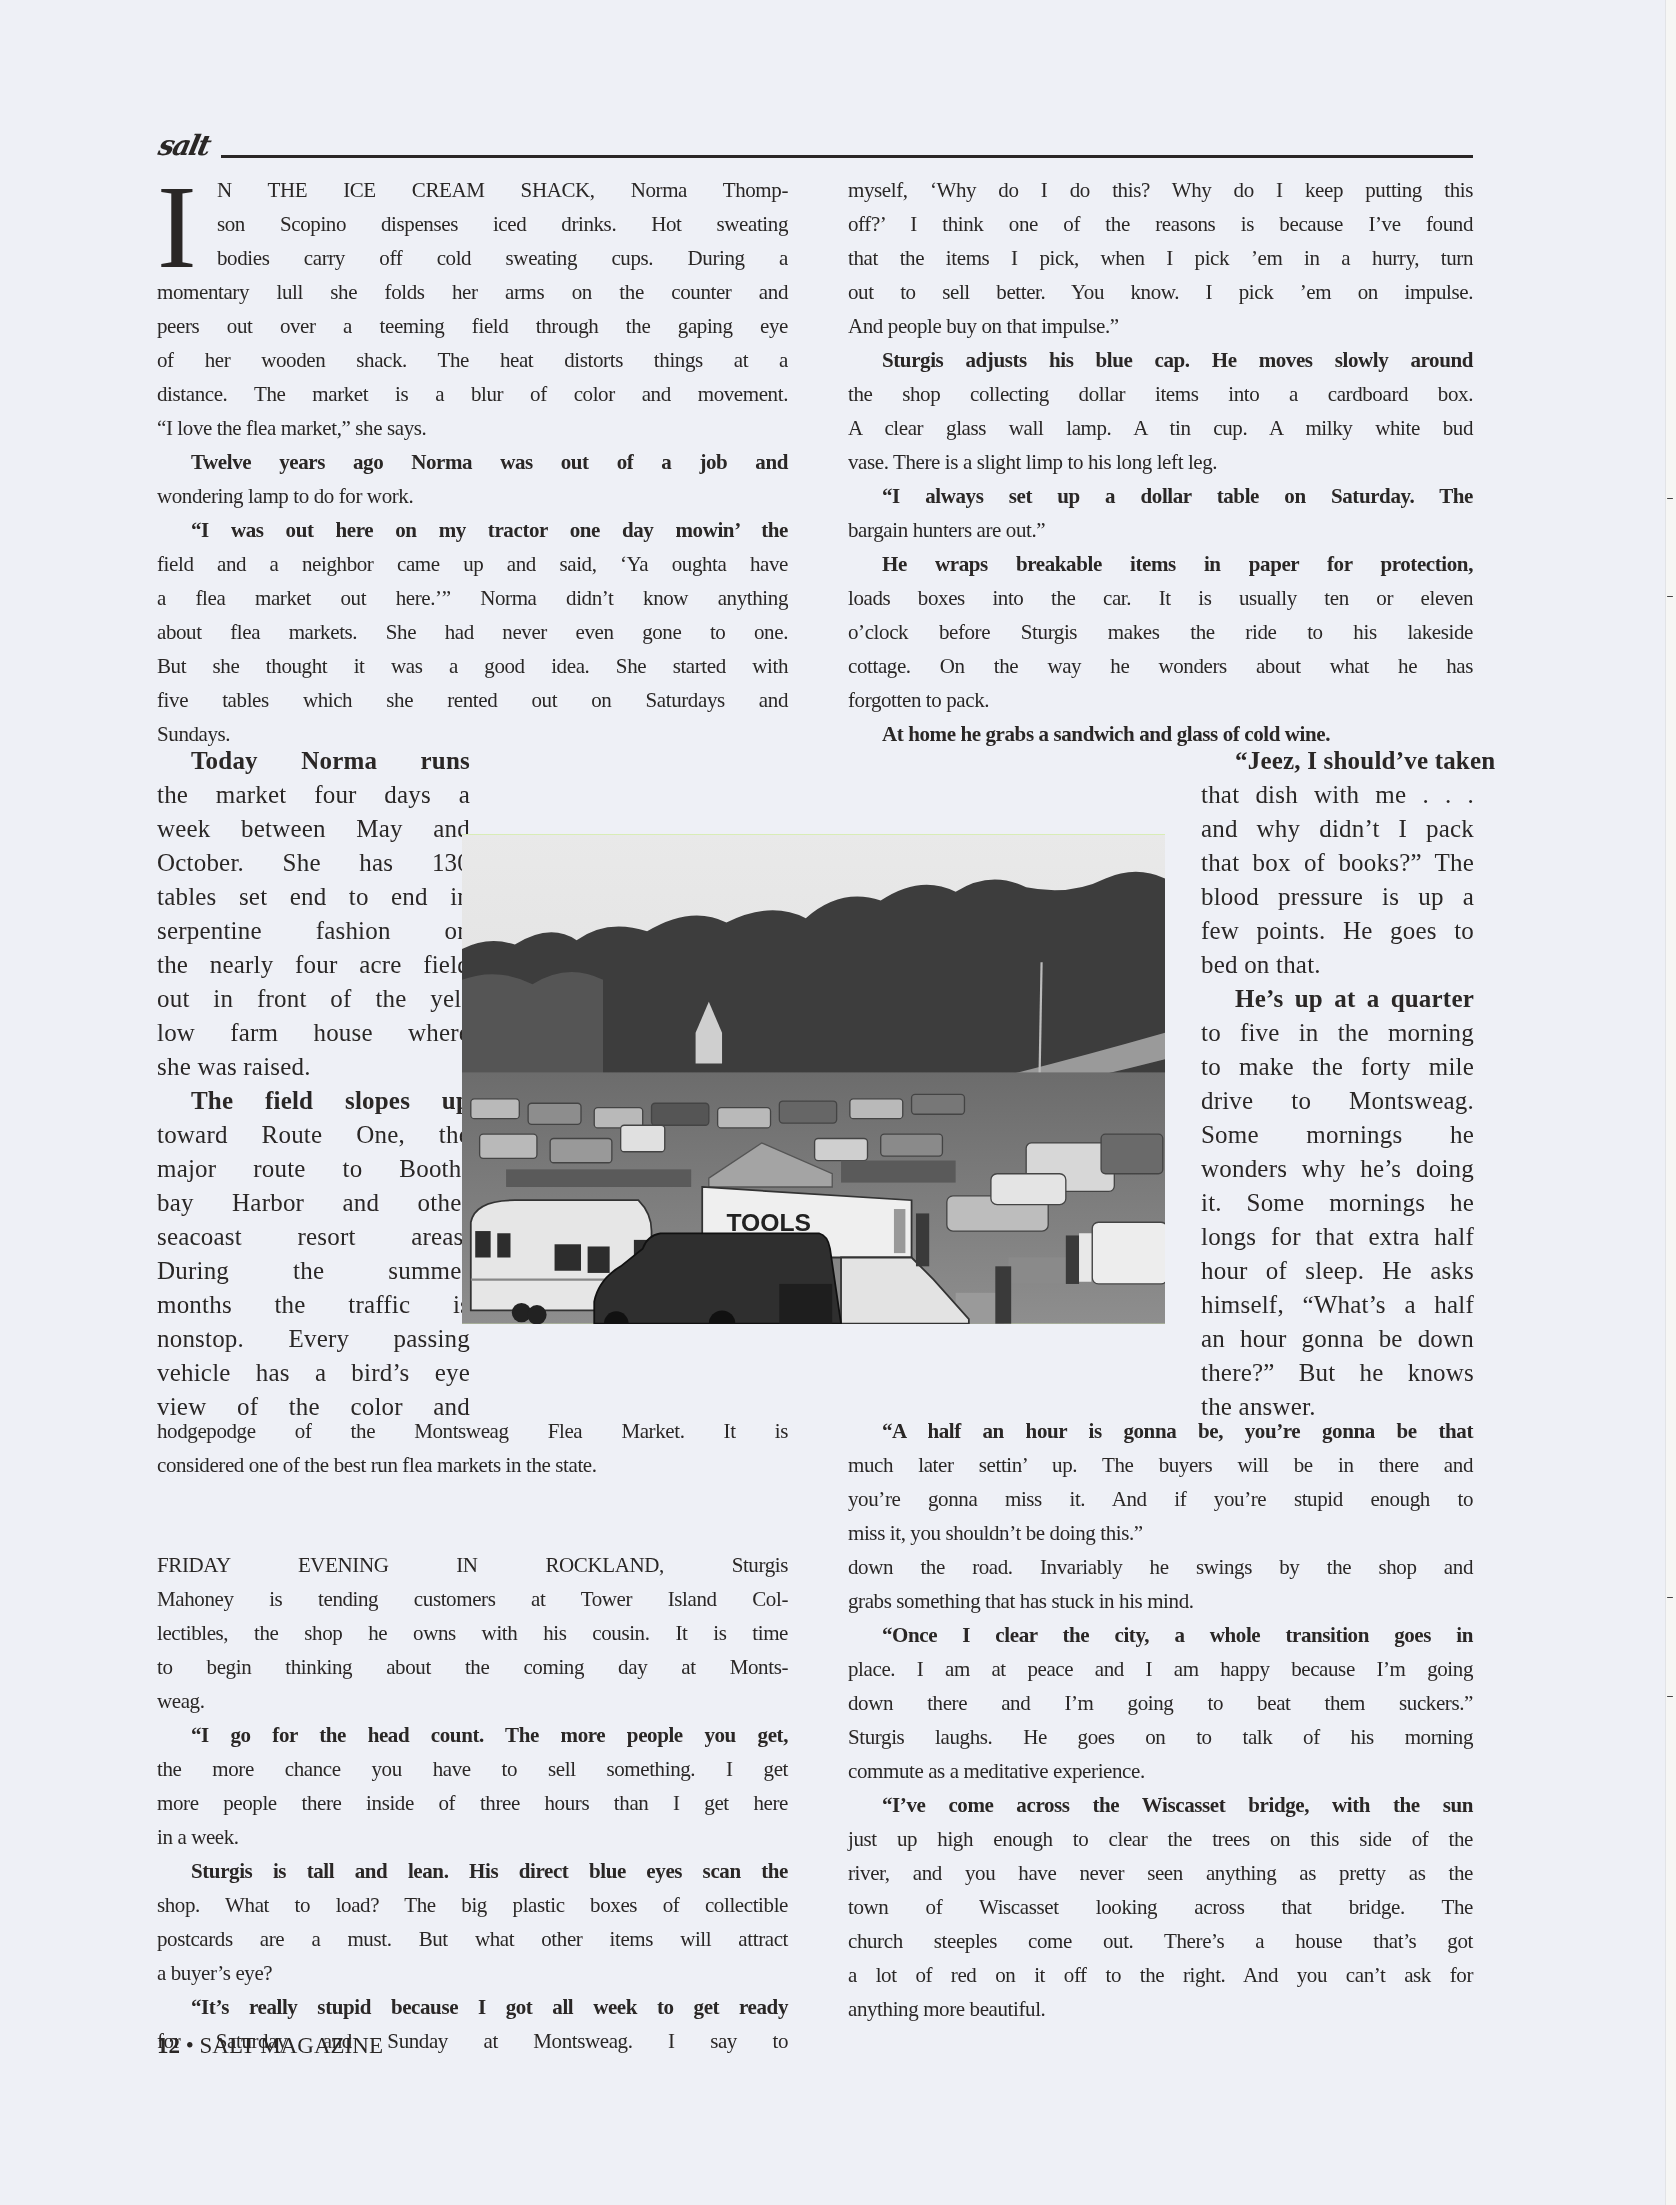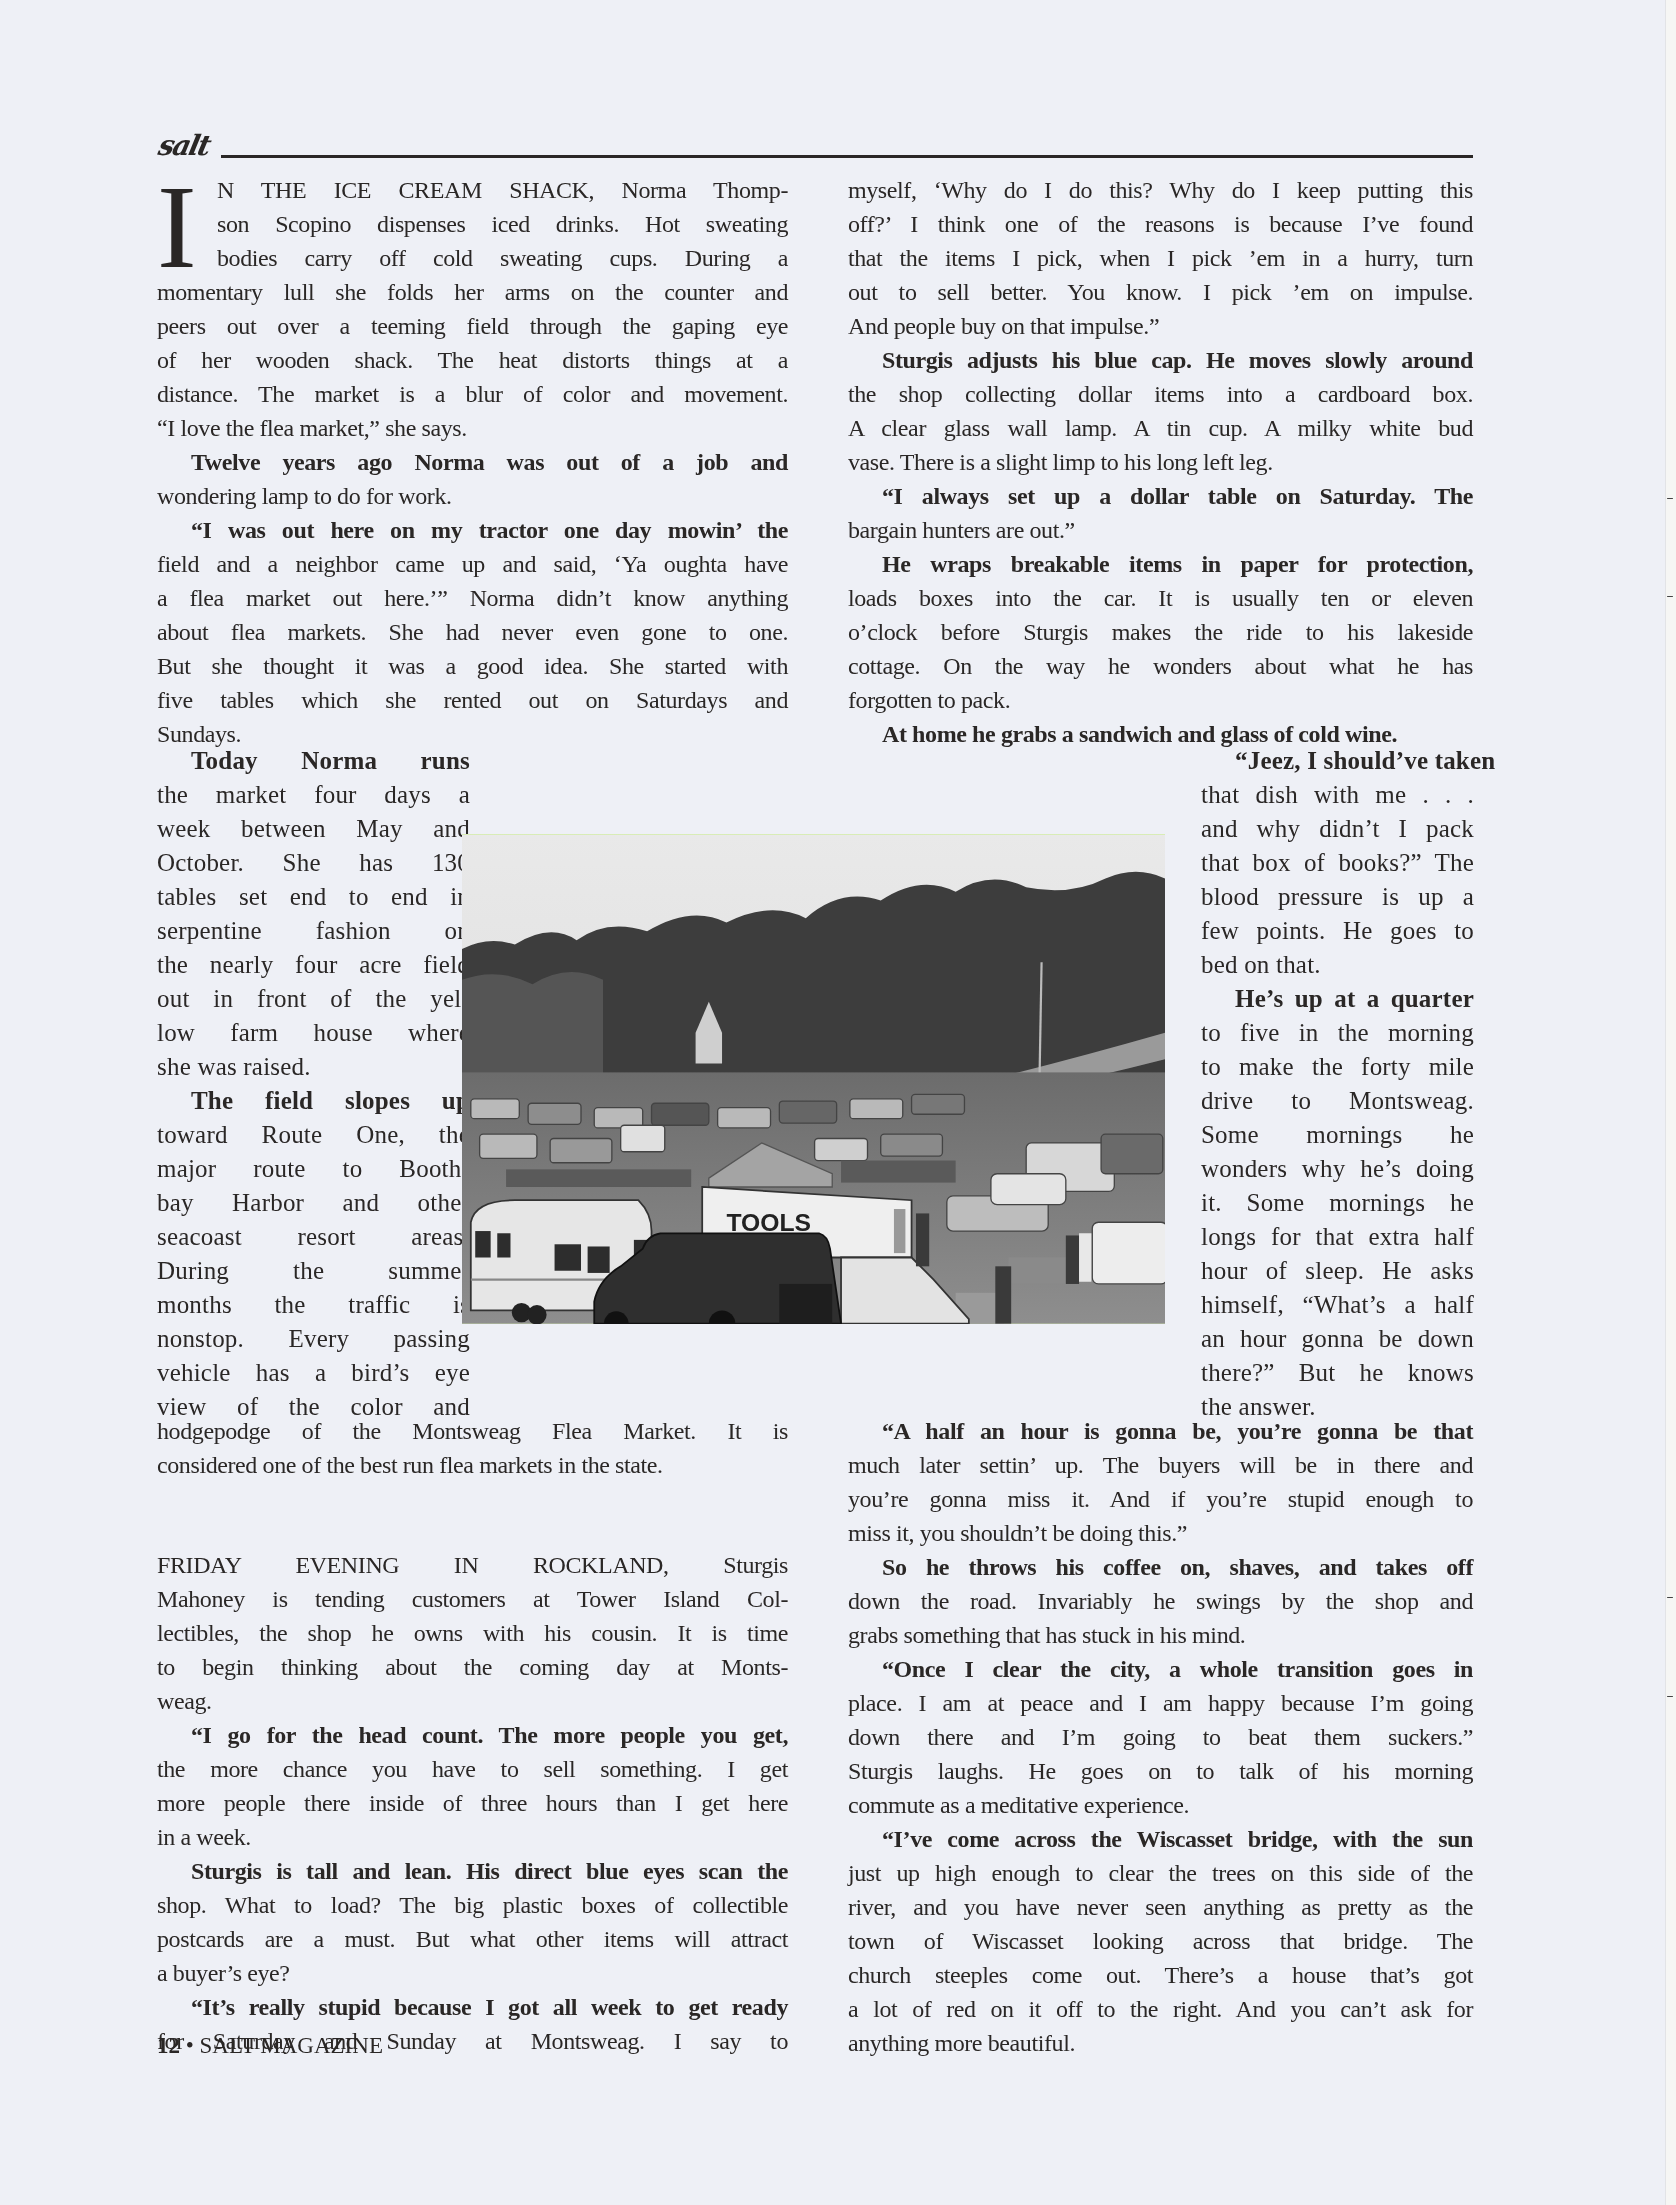--- a/index.html
+++ b/index.html
@@ -5,21 +5,21 @@
   html, body { margin:0; padding:0; }
   body { width:1677px; height:2205px; position:relative; overflow:hidden;
          background:#eef0f6; font-family:"Liberation Serif","DejaVu Serif",serif; color:#2a2726; }
   .page-edge { position:absolute; left:1665px; top:0; width:12px; height:2205px; background:#f6f6f4;
                border-left:0.9px solid #e2e3e6; }
   .staple { position:absolute; left:1667px; width:6.2px; height:1.3px; background:#444; border-radius:0.9px; }
   .masthead { position:absolute; left:159px; top:132px; width:1314px; height:31px; }
   .masthead-logo { position:absolute; left:0; top:-3.5px; font-family:"DejaVu Serif",serif; font-style:italic;
                    font-weight:bold; font-size:28px; letter-spacing:-1.8px; color:#2a2726; transform:skewX(-12deg); }
   .masthead-rule { position:absolute; left:62px; right:0; top:23px; height:3.1px; background:#2a2726; }
-  .col { position:absolute; font-size:24px; line-height:34px; }
+  .col { position:absolute; font-size:21px; line-height:34px; }
   .line { white-space:nowrap; height:34px; overflow:visible; text-align:justify; text-align-last:justify; }
   .line.last { text-align:left; text-align-last:left; }
   .line.indent { padding-left:34px;font-weight:bold; }
   .cond { letter-spacing:-0.4px; }
   .wide { font-size:25px; letter-spacing:0.2px; }
   .dropcap { position:absolute; left:157px; top:174px; font-size:119px; line-height:106px; font-weight:normal; color:#2a2726; }
   .photo { position:absolute; left:462px; top:834px; width:703px; height:490px; overflow:hidden;
            background:#bef264; }
   .photo svg { display:block; }
   .folio { position:absolute; left:157px; top:2033px; font-size:23px; line-height:26.5px; }
@@ -143,21 +143,20 @@
     <div class="line">himself, “What’s a half</div>
     <div class="line">an hour gonna be down</div>
     <div class="line">there?” But he knows</div>
     <div class="line last">the answer.</div>
   </div>
 <div class="col cond" id="right-bottom" style="left:848px; top:1414px; width:625px;">
     <div class="line indent">“A half an hour is gonna be, you’re gonna be that</div>
     <div class="line">much later settin’ up. The buyers will be in there and</div>
     <div class="line">you’re gonna miss it. And if you’re stupid enough to</div>
     <div class="line last">miss it, you shouldn’t be doing this.”</div>
-    <div class="line indent">So he throws his coffee on, shaves, and takes off</div>
     <div class="line">down the road. Invariably he swings by the shop and</div>
     <div class="line last">grabs something that has stuck in his mind.</div>
     <div class="line indent">“Once I clear the city, a whole transition goes in</div>
     <div class="line">place. I am at peace and I am happy because I’m going</div>
     <div class="line">down there and I’m going to beat them suckers.”</div>
     <div class="line">Sturgis laughs. He goes on to talk of his morning</div>
     <div class="line last">commute as a meditative experience.</div>
     <div class="line indent">“I’ve come across the Wiscasset bridge, with the sun</div>
     <div class="line">just up high enough to clear the trees on this side of the</div>
     <div class="line">river, and you have never seen anything as pretty as the</div>

